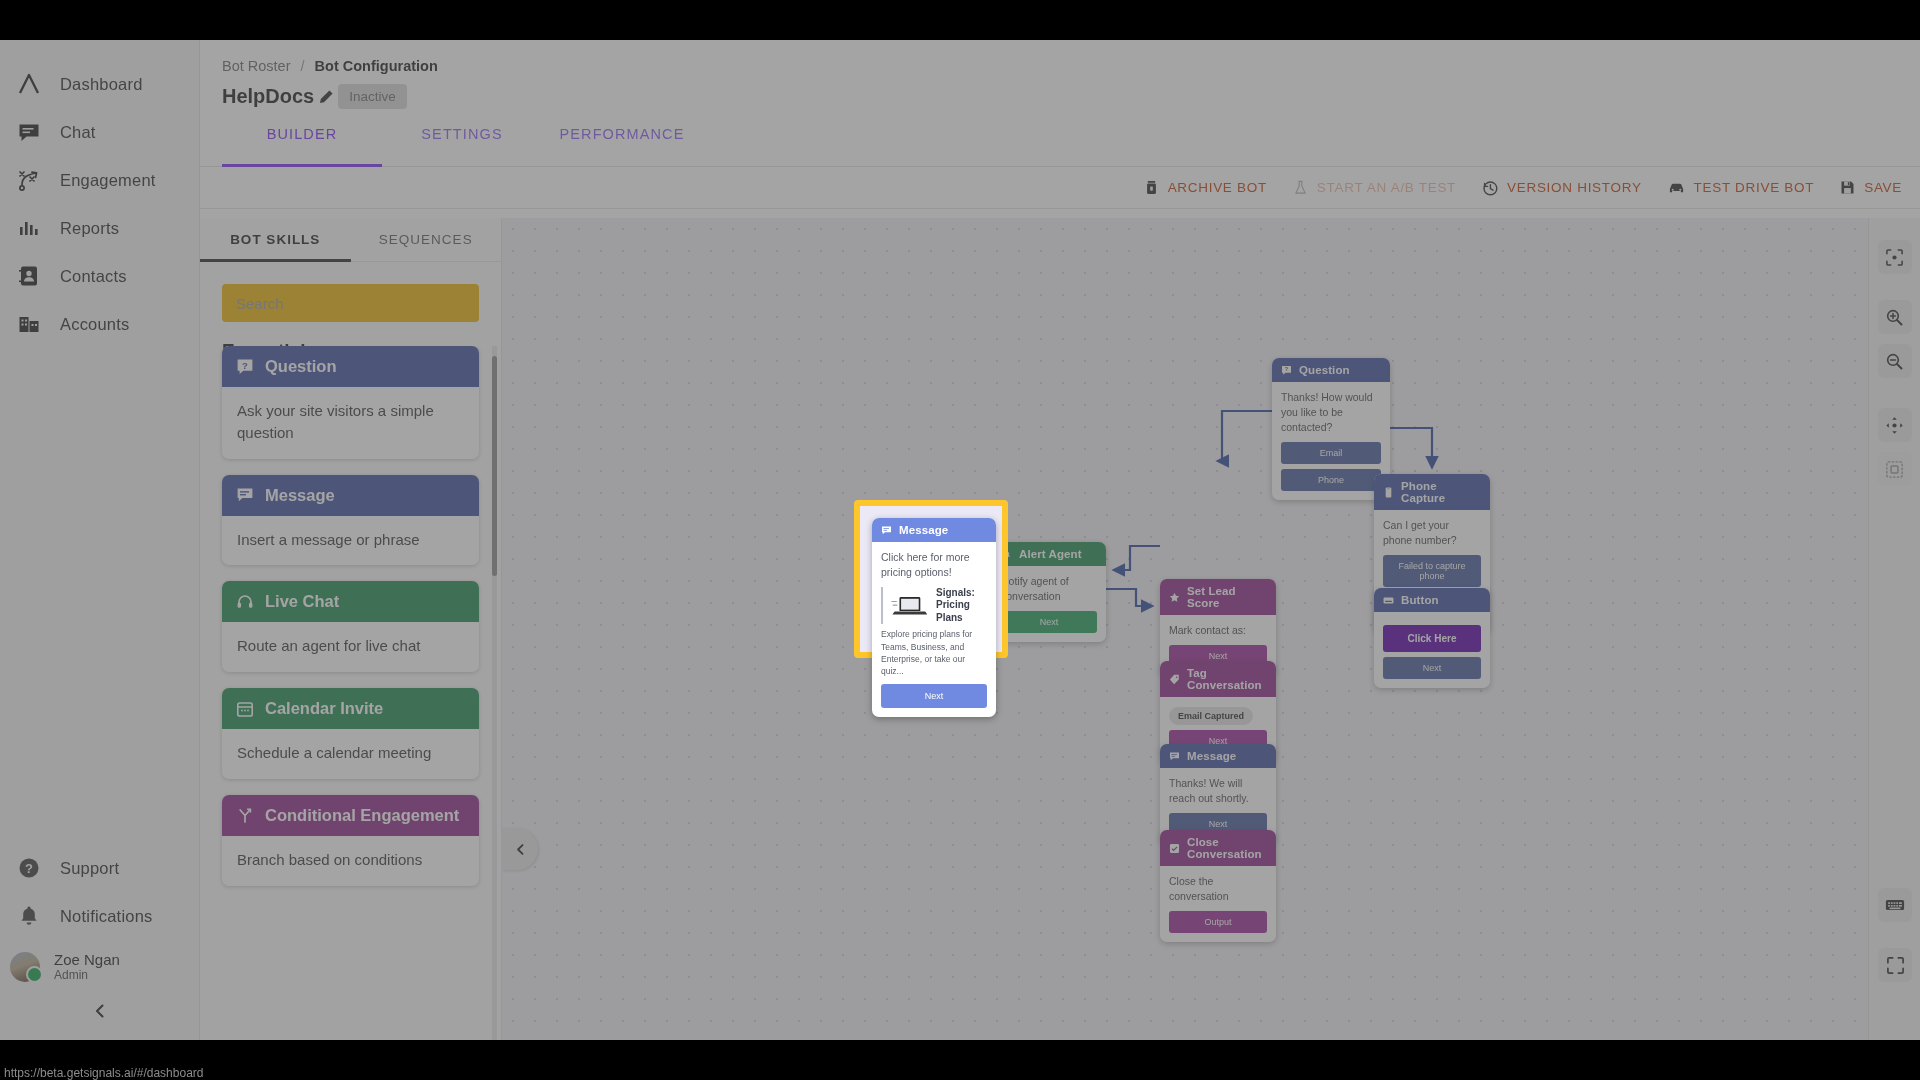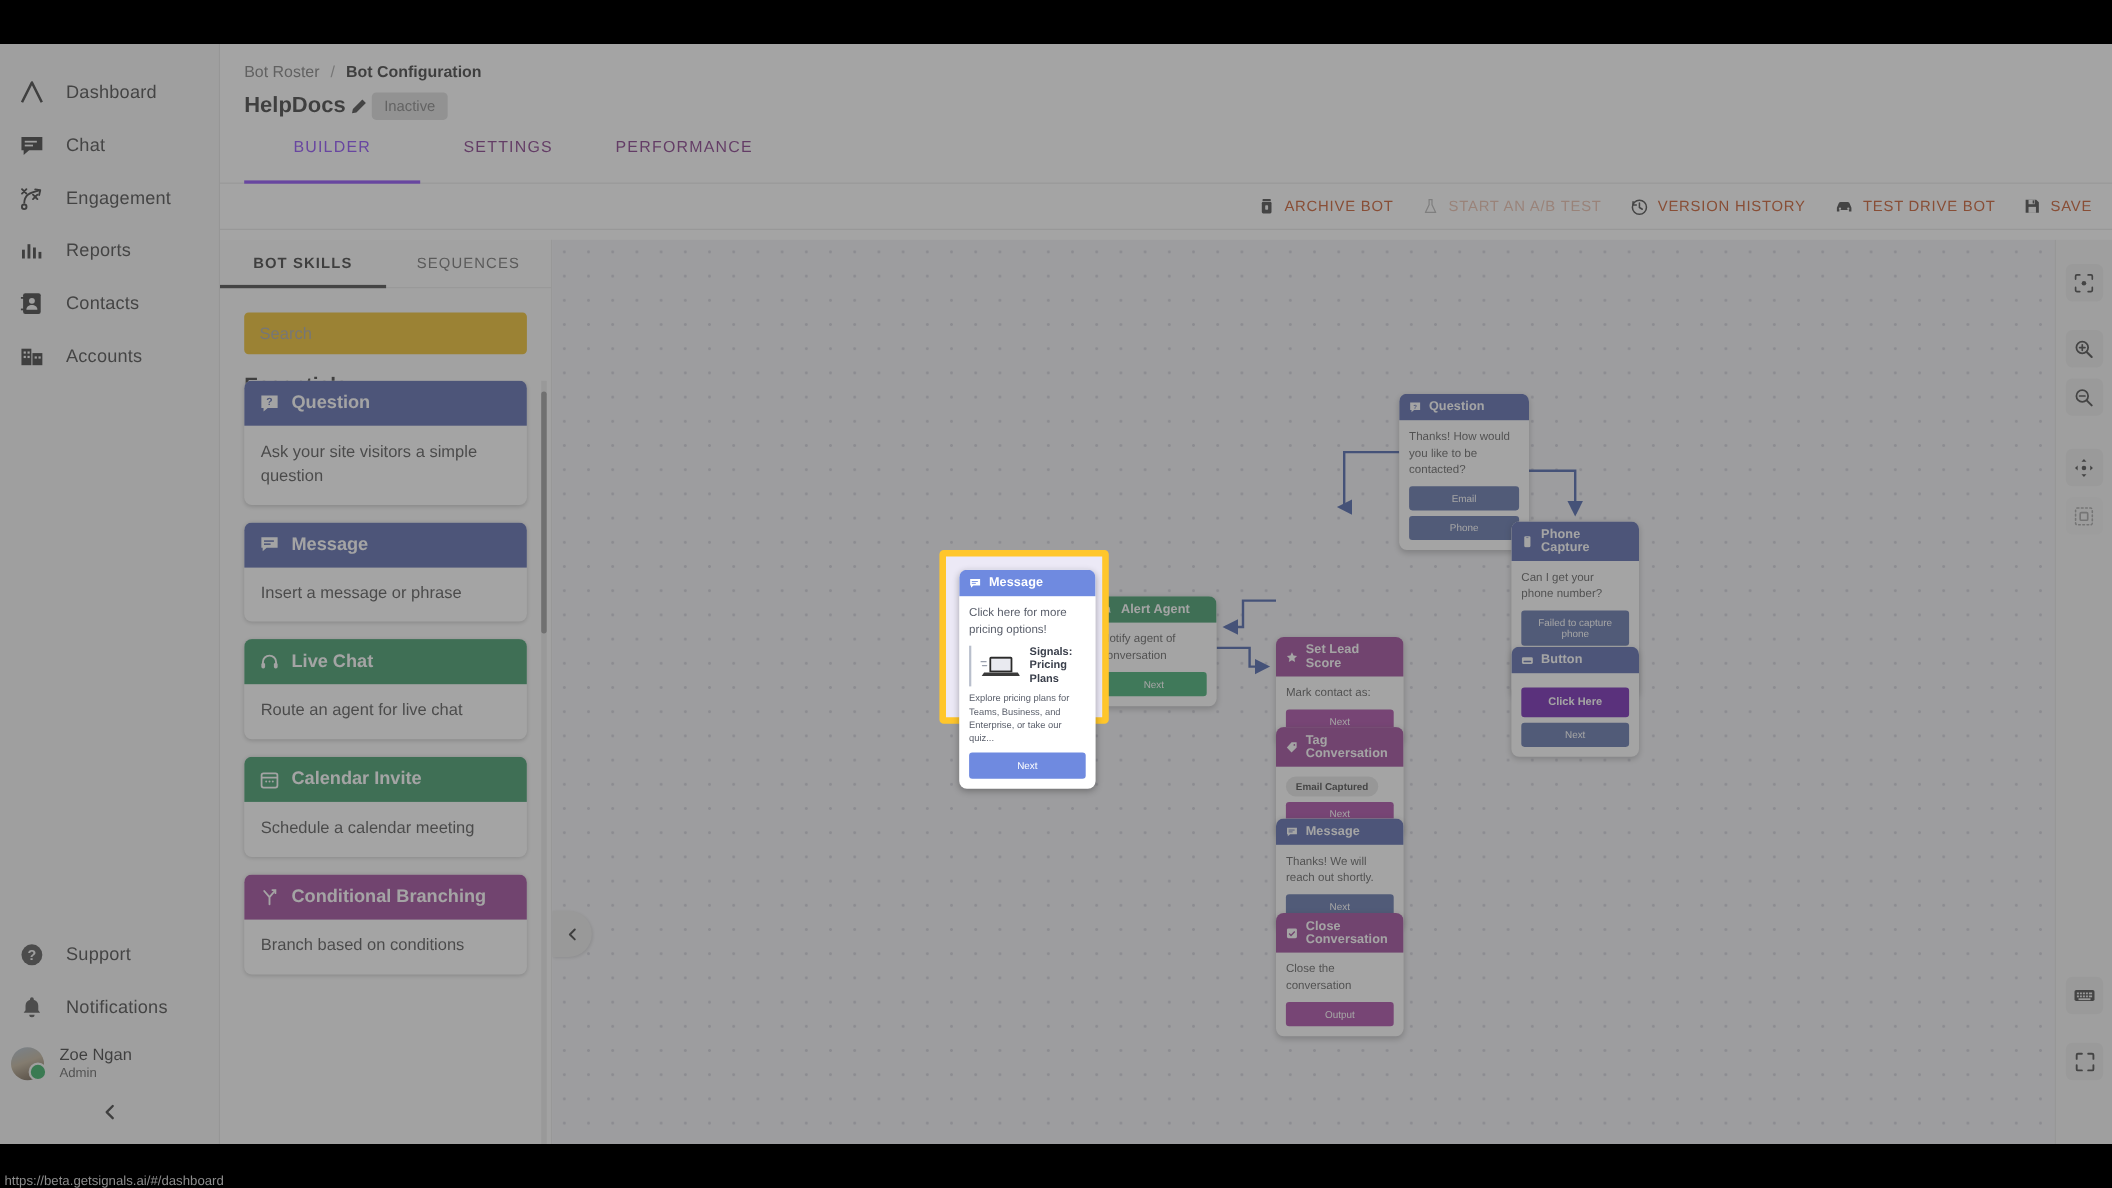--- a/index.html
+++ b/index.html
@@ -66,21 +66,21 @@
   #titlerow { display:flex; align-items:center; gap:4px; padding: 10px 0 0 22px; }
   #bot-title { font-size: 20px; font-weight:700; color:#1f1f1f; }
   #edit-pencil { color:#2b2b2b; cursor:pointer; display:flex; }
   #status-badge {
     background:#d8d8d8; color:#6f6f6f; font-size:13.5px;
     padding: 5px 11px; border-radius: 4px;
   }
   #tabs { display:flex; margin-top: 14px; padding-left: 22px; border-bottom: 1px solid #e2e2e2; height:44px; }
   .tab {
     min-width: 160px; text-align:center; font-size:14.5px; letter-spacing:1.1px;
-    color:#701a75; cursor:pointer; padding-bottom: 13px; padding-top: 3px;
+    color:#8b5cf6; cursor:pointer; padding-bottom: 13px; padding-top: 3px;
     border-bottom: 3px solid transparent; margin-bottom:-1px;
   }
   .tab.active { color:#7b2ff7; border-bottom-color:#7b2ff7; }
 
   
   #actionbar {
     height: 42px; display:flex; align-items:center; justify-content:flex-end;
     gap: 26px; padding-right: 18px; border-bottom:1px solid #e2e2e2;
   }
   .action { display:flex; align-items:center; gap:9px; cursor:pointer; color:#2b2b2b; }
@@ -458,21 +458,21 @@
           </div>
 
           <div class="skill-card sc-purple">
             <div class="skill-head">
               <span class="ic">
                 <svg width="18" height="18" viewBox="0 0 18 18">
                     <path d="M9 16V9.5L4.2 4M9 9.5L13.8 4" fill="none" stroke="#fff" stroke-width="1.7" stroke-linecap="round"></path>
                     <path d="M11.6 3.2h2.8v2.8" fill="none" stroke="#fff" stroke-width="1.6" stroke-linecap="round"></path>
                   </svg>
               </span>
-              <span class="t">Conditional Branching</span>
+              <span class="t">Conditional Engagement</span>
             </div>
             <div class="skill-body">Branch based on conditions</div>
           </div>
         </div>
       </div>
 
       <div id="canvas">
 
         <svg id="wires">
           <defs>

